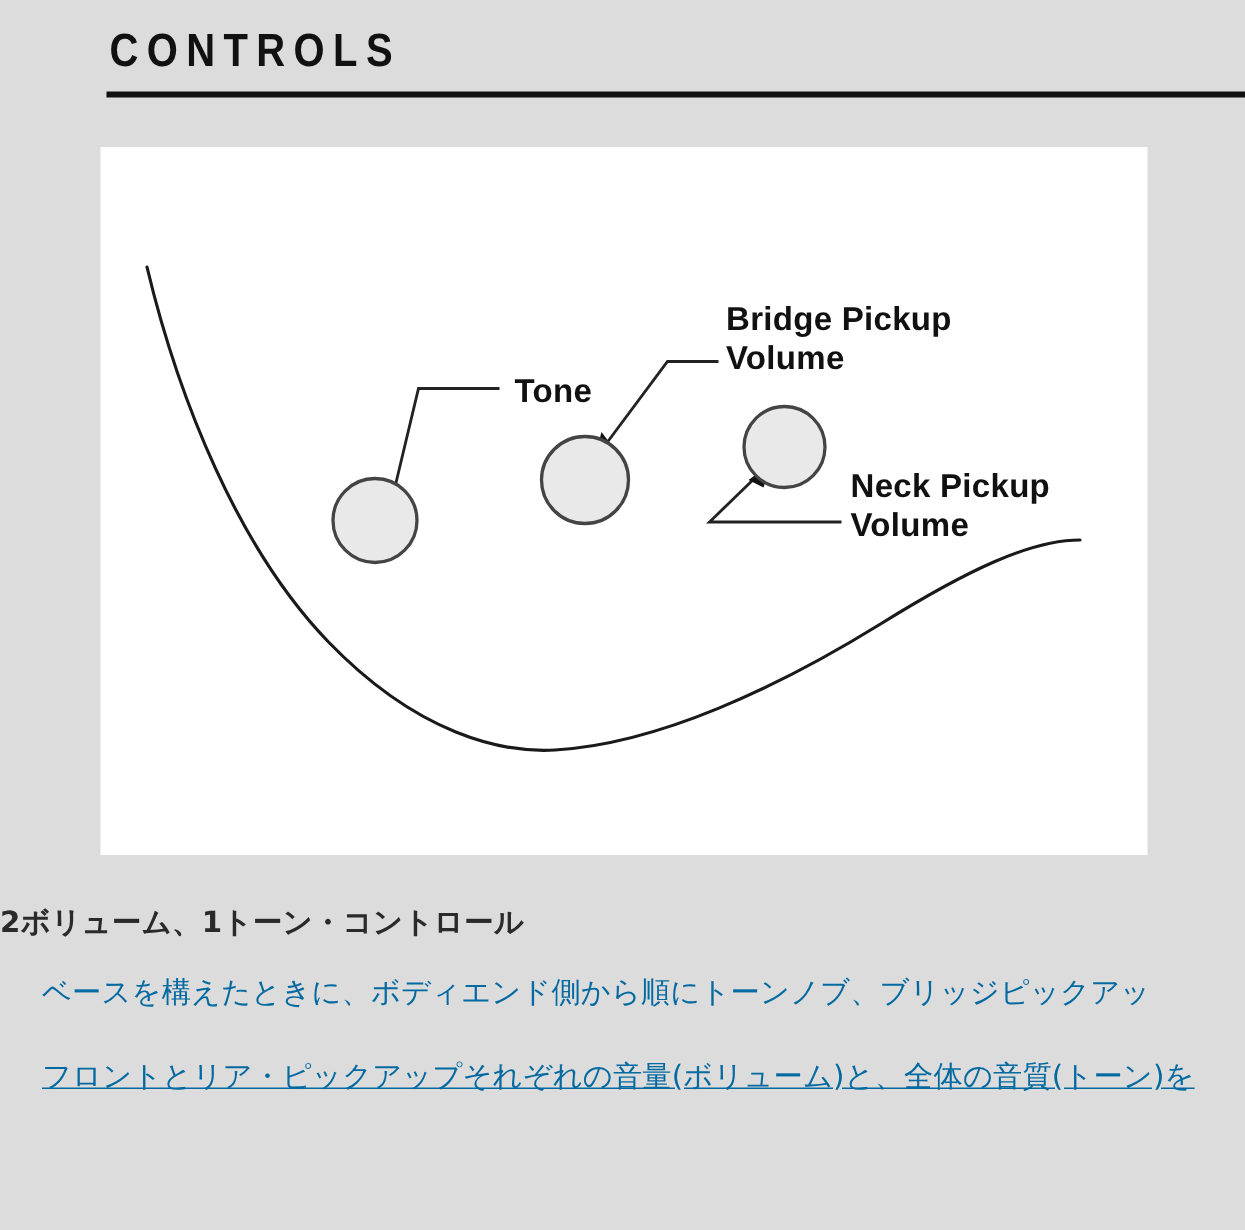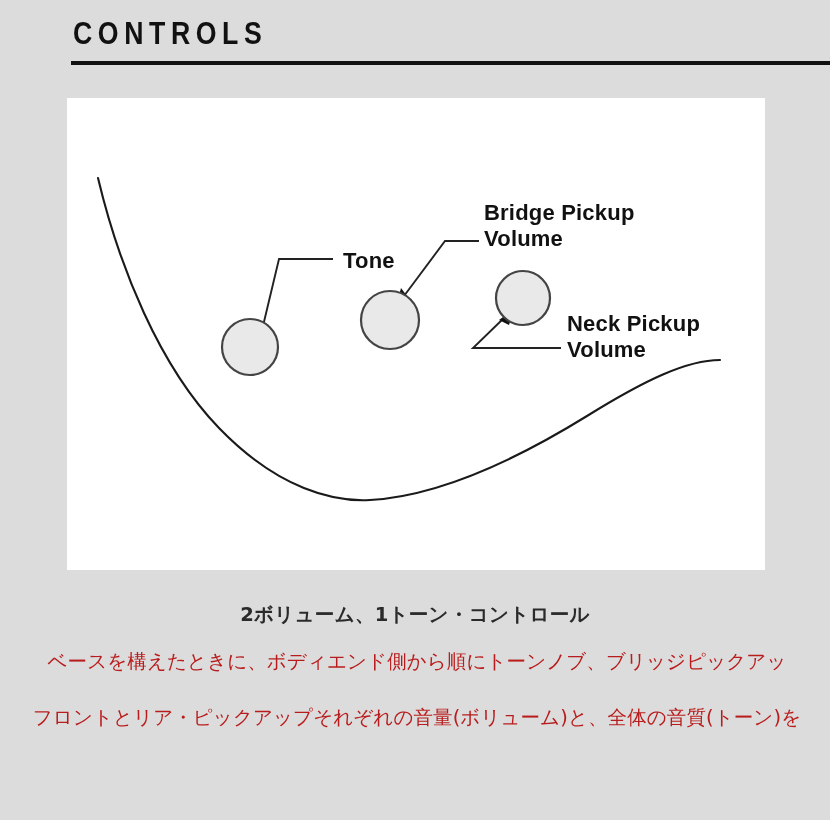--- a/index.html
+++ b/index.html
@@ -69,43 +69,41 @@
     fill: #111111;
     letter-spacing: 0.2px;
   }
 
   
   #caption {
     position: absolute;
     left: 0;
     top: 601px;
     width: 830px;
-    text-align: center;
     font-size: 19.5px;
     font-weight: 700;
     color: #2a2a2a;
     letter-spacing: 0.3px;
     font-family: "DejaVu Sans", "Liberation Sans", sans-serif;
   }
   #body-copy {
     position: absolute;
     left: 28px;
     top: 645px;
     width: 778px;
   }
   .paragraph {
     font-size: 19.5px;
     line-height: 34px;
-    color: #b91c1c;
+    color: #0369a1;
     letter-spacing: 0.1px;
     font-family: "DejaVu Sans", "Liberation Sans", sans-serif;
     margin: 0;
-    text-align: center;
   }
-  .paragraph + .paragraph { margin-top: 22px; }
+  .paragraph + .paragraph { margin-top: 22px; text-decoration: underline; }
   .para-line { display: block; white-space: nowrap; }
 </style>
 </head>
 <body>
 
 <div id="header-section">
   <div id="page-title">CONTROLS</div>
   <div id="title-rule"></div>
 </div>
 

